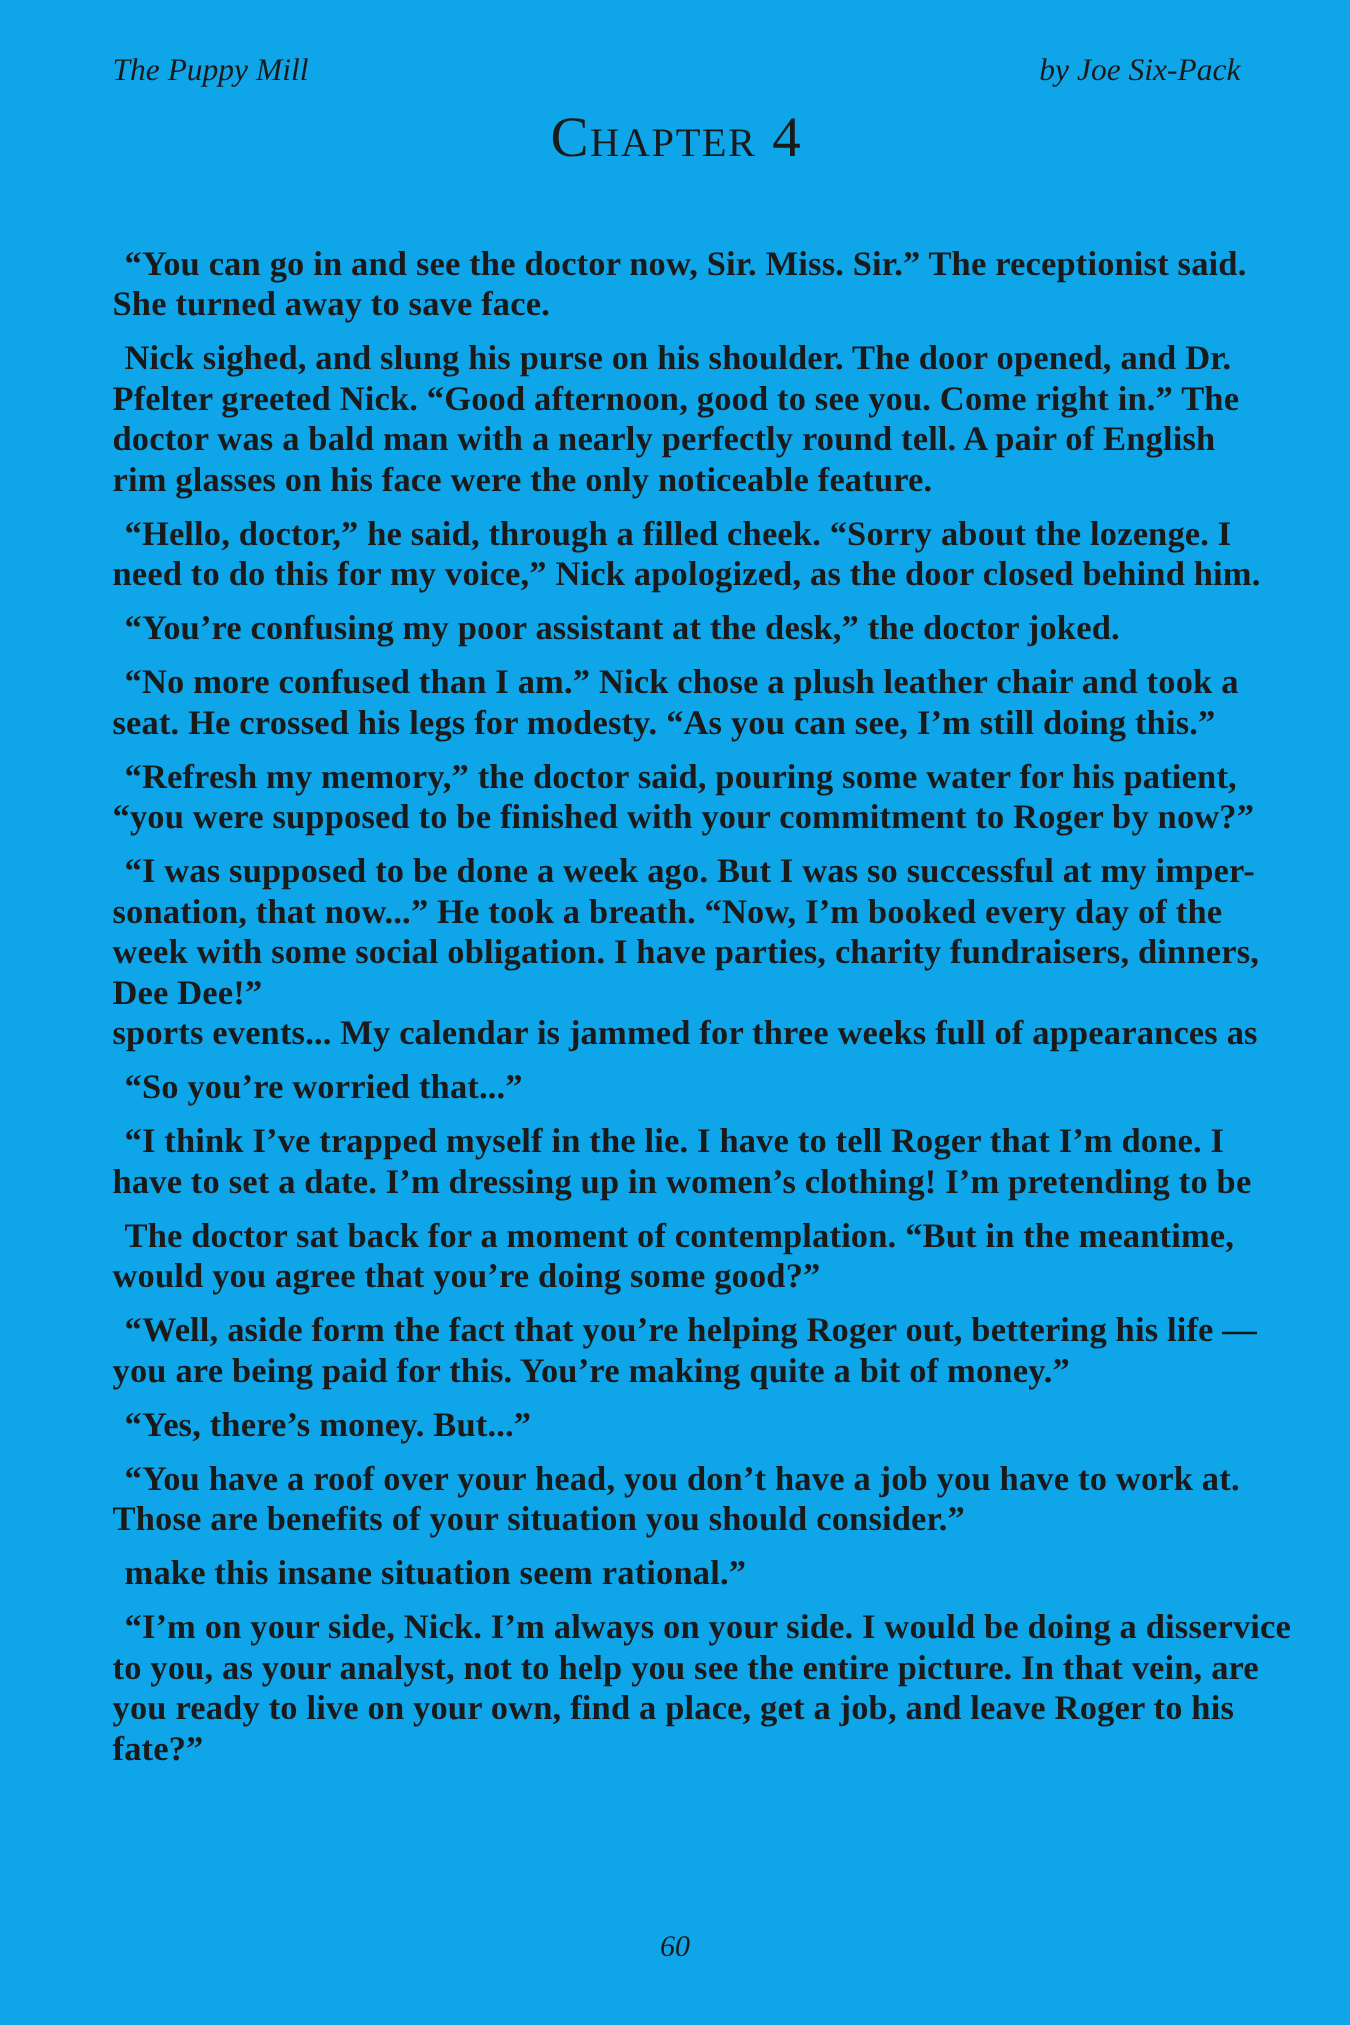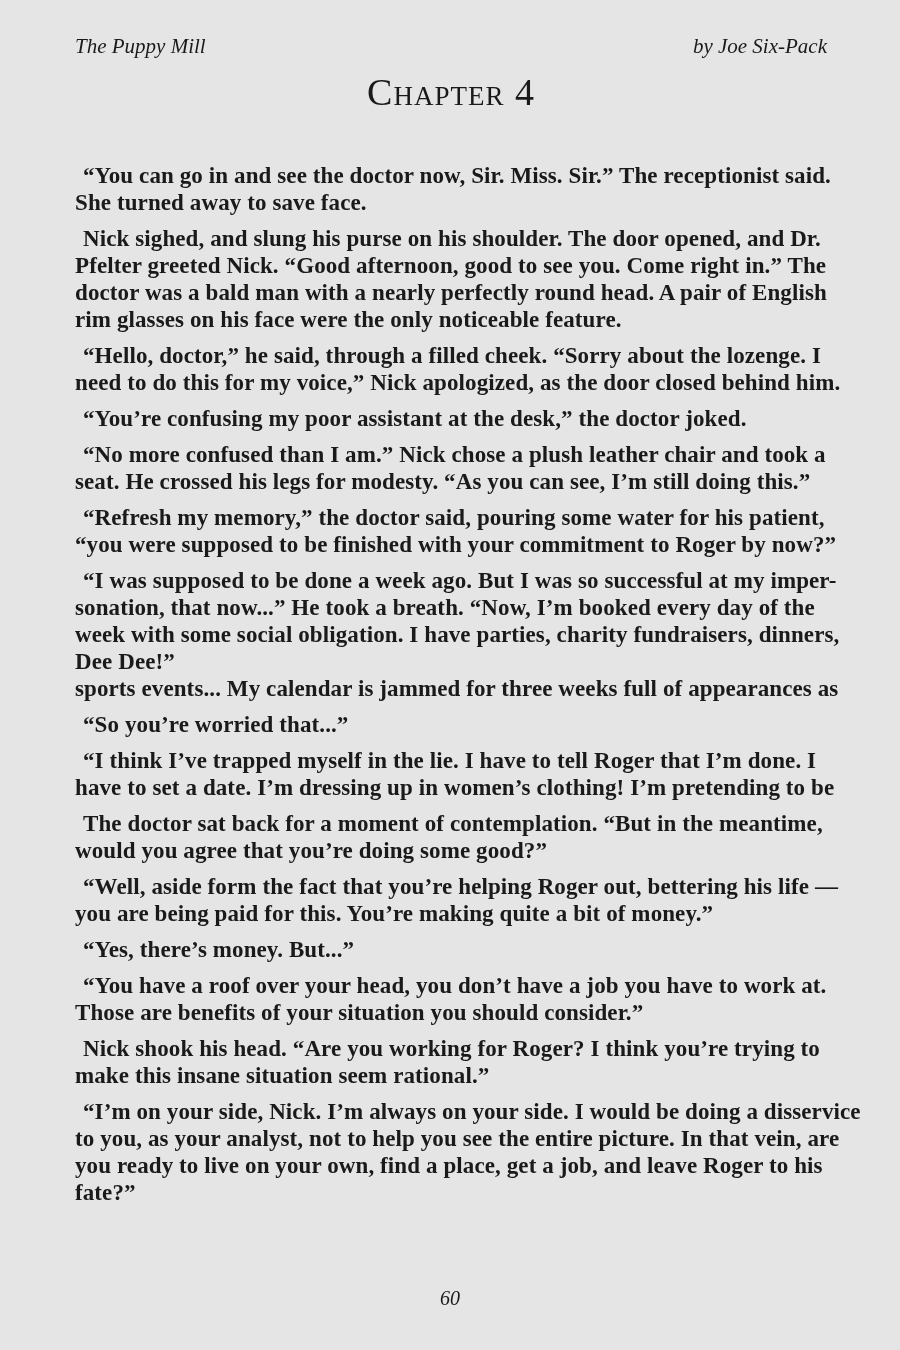--- a/index.html
+++ b/index.html
@@ -5,21 +5,21 @@
   * { margin: 0; padding: 0; box-sizing: border-box; }
   html, body { width: 900px; }
   body {
     background: #ffffff;
     font-family: "Liberation Serif", "DejaVu Serif", serif;
   }
   .book-page {
     position: relative;
     width: 900px;
     height: 1350px;
-    background: #e5e5e5;
+    background: #0ea5e9;
     color: #1a1a1a;
     padding: 34px 73px 0 75px;
     overflow: hidden;
   }
   .running-header {
     display: flex;
     justify-content: space-between;
     align-items: baseline;
     font-style: italic;
     font-size: 21px;
@@ -72,21 +72,21 @@
 
   <div class="page-body">
 
   <p class="para">
         <span class="line">“You can go in and see the doctor now, Sir. Miss. Sir.” The receptionist said.</span>
         <span class="line">She turned away to save face.</span>
       </p>
       <p class="para">
         <span class="line">Nick sighed, and slung his purse on his shoulder. The door opened, and Dr.</span>
         <span class="line">Pfelter greeted Nick. “Good afternoon, good to see you. Come right in.” The</span>
-        <span class="line">doctor was a bald man with a nearly perfectly round head. A pair of English</span>
+        <span class="line">doctor was a bald man with a nearly perfectly round tell. A pair of English</span>
         <span class="line">rim glasses on his face were the only noticeable feature.</span>
       </p>
       <p class="para">
         <span class="line">“Hello, doctor,” he said, through a filled cheek. “Sorry about the lozenge. I</span>
         <span class="line">need to do this for my voice,” Nick apologized, as the door closed behind him.</span>
       </p>
       <p class="para">
         <span class="line">“You’re confusing my poor assistant at the desk,” the doctor joked.</span>
       </p>
       <p class="para">
@@ -120,21 +120,20 @@
         <span class="line">you are being paid for this. You’re making quite a bit of money.”</span>
       </p>
       <p class="para">
         <span class="line">“Yes, there’s money. But...”</span>
       </p>
       <p class="para">
         <span class="line">“You have a roof over your head, you don’t have a job you have to work at.</span>
         <span class="line">Those are benefits of your situation you should consider.”</span>
       </p>
       <p class="para">
-        <span class="line">Nick shook his head. “Are you working for Roger? I think you’re trying to</span>
         <span class="line">make this insane situation seem rational.”</span>
       </p>
       <p class="para">
         <span class="line">“I’m on your side, Nick. I’m always on your side. I would be doing a disservice</span>
         <span class="line">to you, as your analyst, not to help you see the entire picture. In that vein, are</span>
         <span class="line">you ready to live on your own, find a place, get a job, and leave Roger to his</span>
         <span class="line">fate?”</span>
       </p>
     </div>
 

